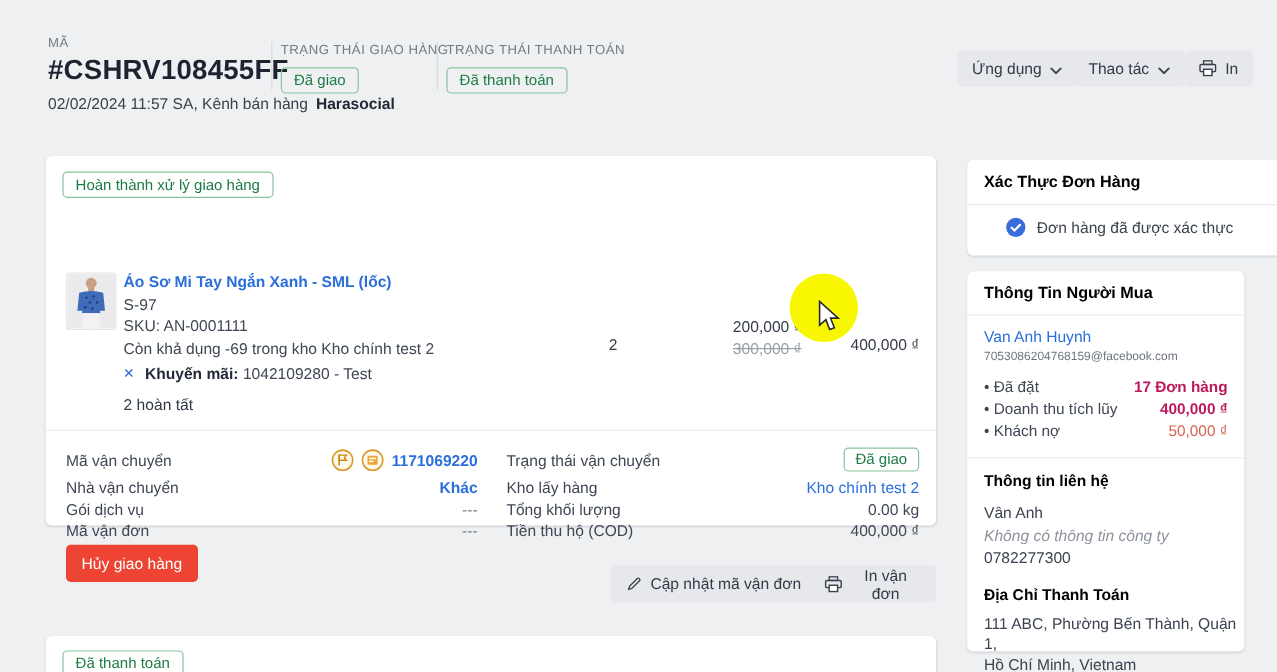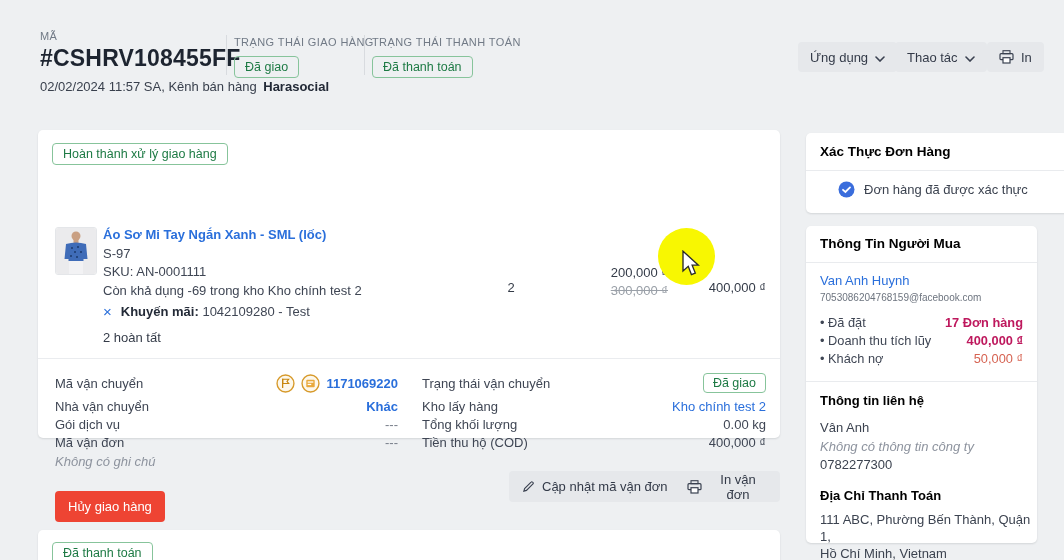--- a/index.html
+++ b/index.html
@@ -190,21 +190,21 @@
     <div class="ship-row">
       <span>Tổng khối lượng</span>
       <span>0.00 kg</span>
     </div>
     <div class="ship-row">
       <span>Tiền thu hộ (COD)</span>
       <span>400,000 ₫</span>
     </div>
   </div>
 
-  <button style="position:absolute;left:17px;top:361px;height:31px;padding:0 13px;background:#ee4433;border:none;border-radius:4px;color:#fff;font-size:13px;font-family:inherit;cursor:pointer;">
+  <button style="position:absolute;left:17px;top:324px;height:31px;padding:0 13px;background:#ee4433;border:none;border-radius:4px;color:#fff;font-size:13px;font-family:inherit;cursor:pointer;">
     <span>Hủy giao hàng</span>
   </button>
 
   <button style="position:absolute;left:471px;top:341px;height:31px;padding:0 13px;background:#e6e8eb;border:none;border-radius:4px;color:#333a48;font-size:13px;font-family:inherit;display:flex;align-items:center;gap:7px;cursor:pointer;">
     <span style="display:inline-flex;">
       <svg width="13" height="13" viewBox="0 0 14 14">
           <path d="M2 12 L2.8 9.2 L9.8 2.2 a1.1 1.1 0 0 1 1.6 0 l0.4 0.4 a1.1 1.1 0 0 1 0 1.6 L4.8 11.2 Z" fill="none" stroke="#3a4150" stroke-width="1.2"></path>
         </svg>
     </span>
     <span>Cập nhật mã vận đơn</span>

